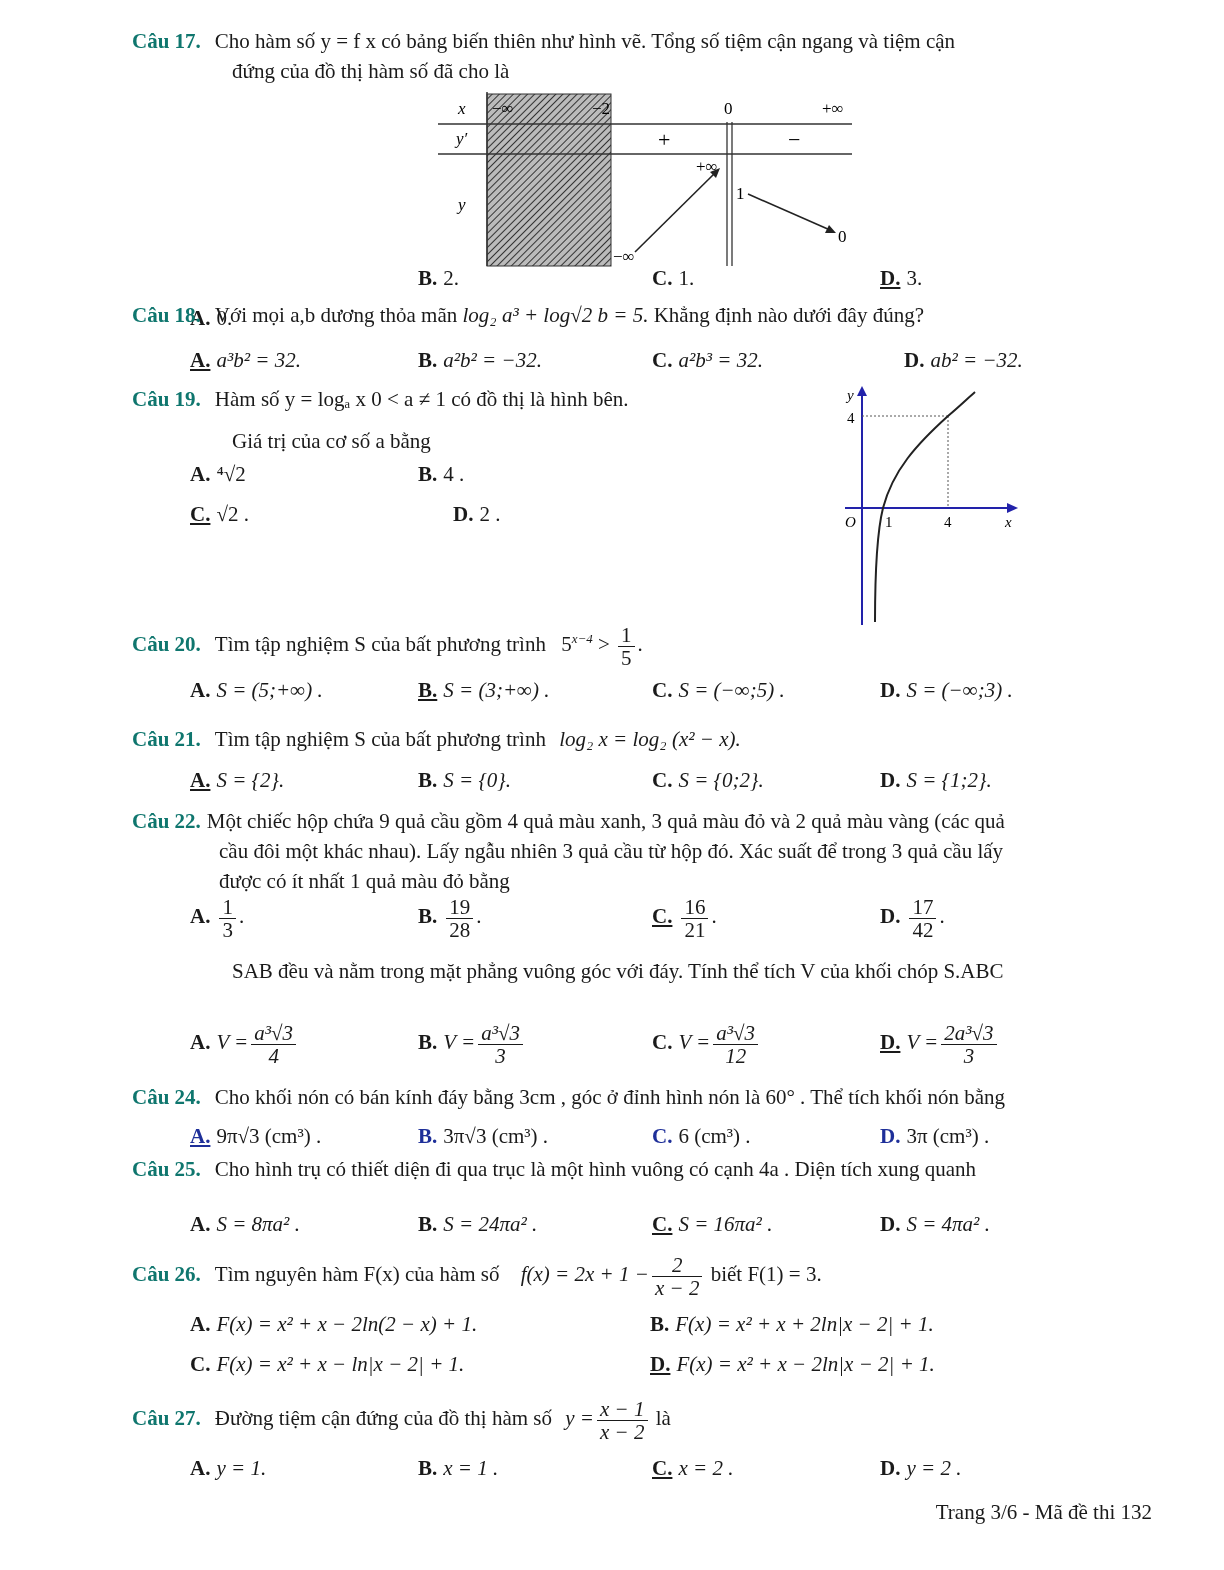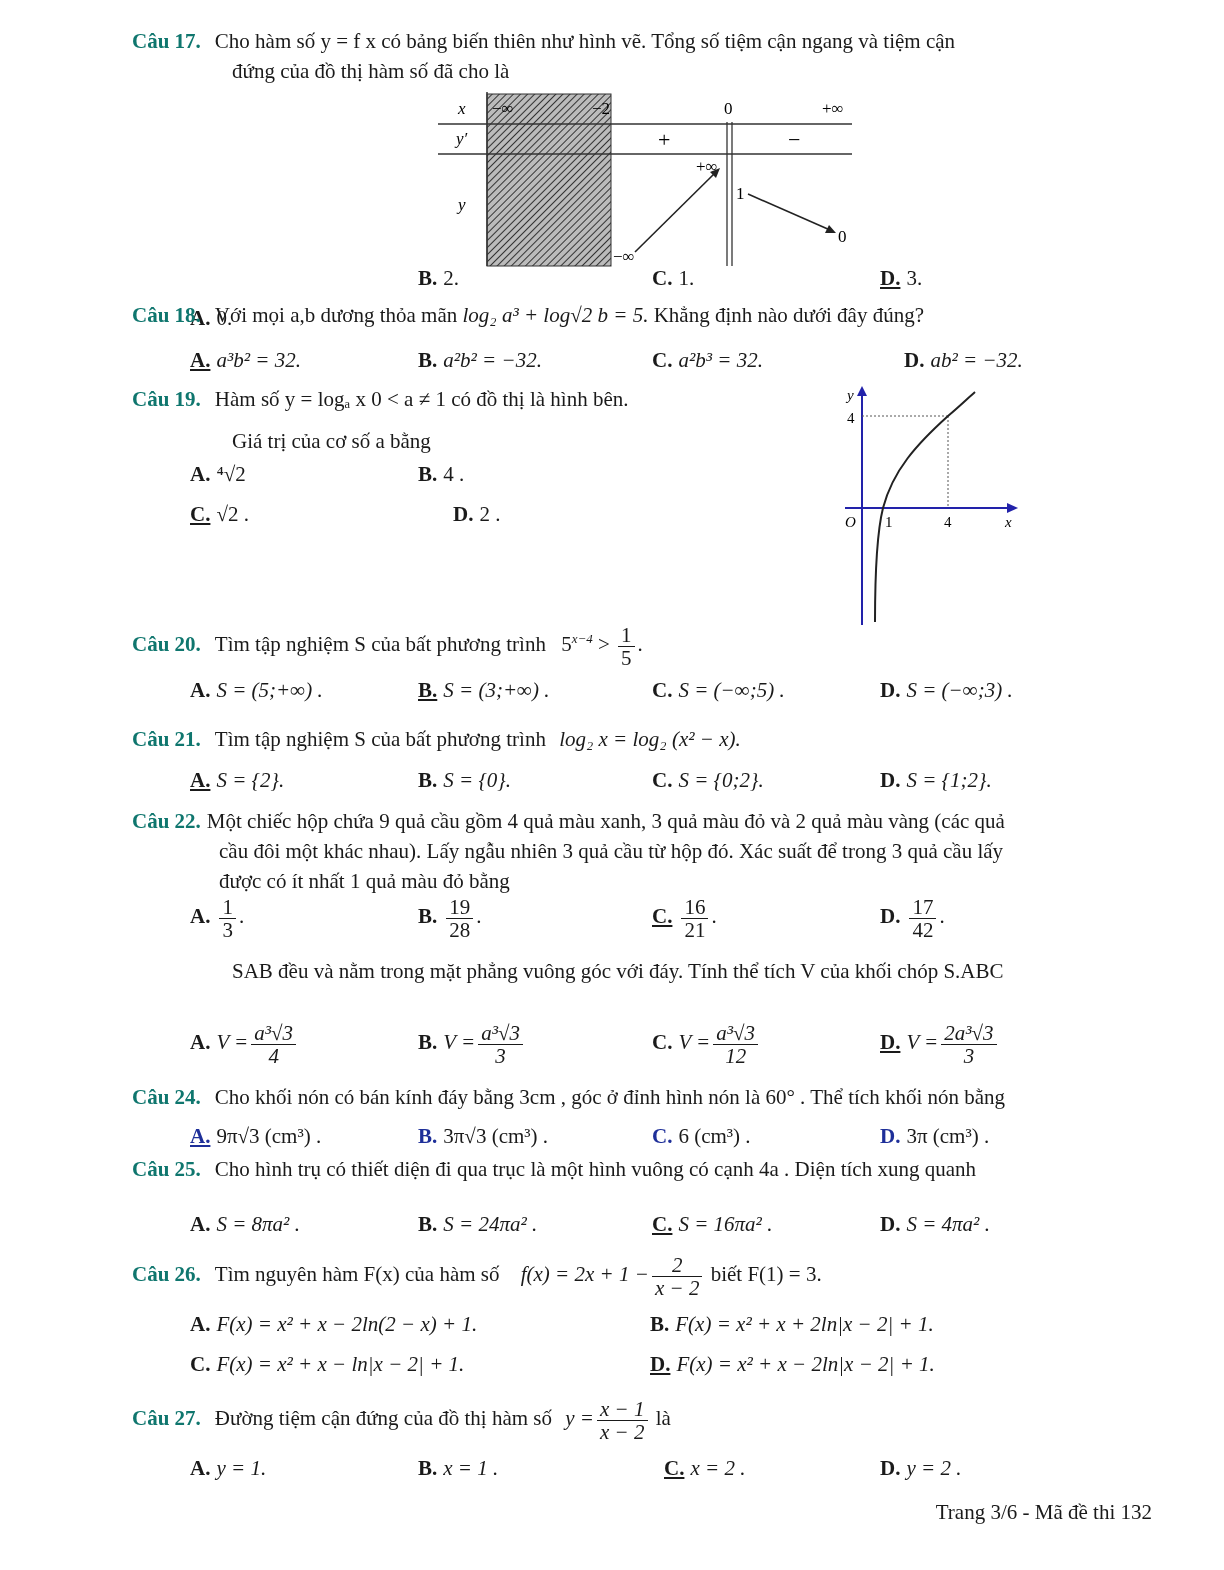--- a/index.html
+++ b/index.html
@@ -192,17 +192,17 @@
 
 <div class="q" style="top:1398px;">
   <div class="qtext"><span class="qlabel">Câu 27.</span><span>Đường tiệm cận đứng của đồ thị hàm số</span>
     <span class="math" style="margin-left:8px;"><span>y =</span><span class="frac"><span class="num">x − 1</span><span class="den">x − 2</span></span></span>
     <span>là</span>
   </div>
 </div>
 <div class="opts" style="top:1456px;">
   <div class="opt" style="left:0;"><span class="lt">A.</span><span class="math">y = 1.</span></div>
   <div class="opt" style="left:228px;"><span class="lt">B.</span><span class="math">x = 1 .</span></div>
-  <div class="opt" style="left:462px;margin-left:12px;"><span class="lt u">C.</span><span class="math">x = 2 .</span></div>
+  <div class="opt" style="left:462px;"><span class="lt u">C.</span><span class="math">x = 2 .</span></div>
   <div class="opt" style="left:690px;"><span class="lt">D.</span><span class="math">y = 2 .</span></div>
 </div>
 
 <div class="footer">Trang 3/6 - Mã đề thi 132</div>
 
 </body></html>

